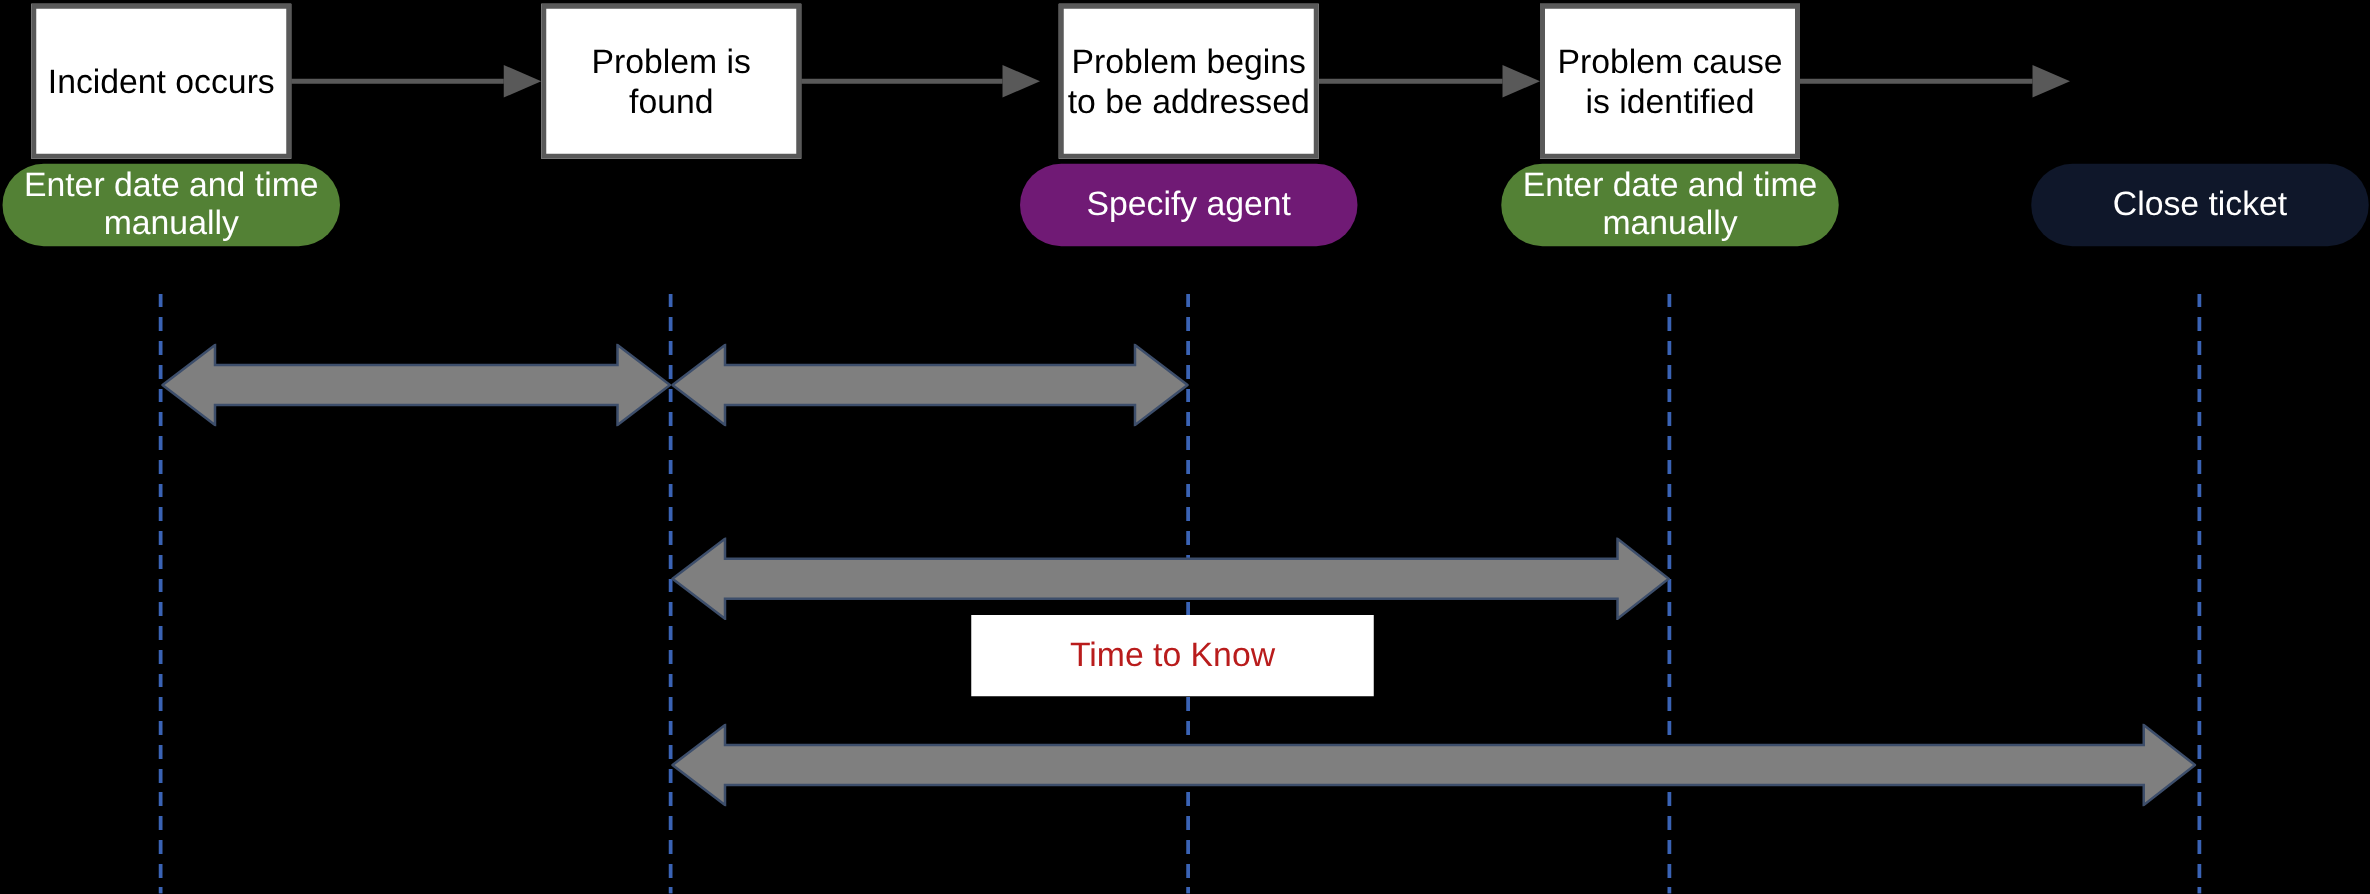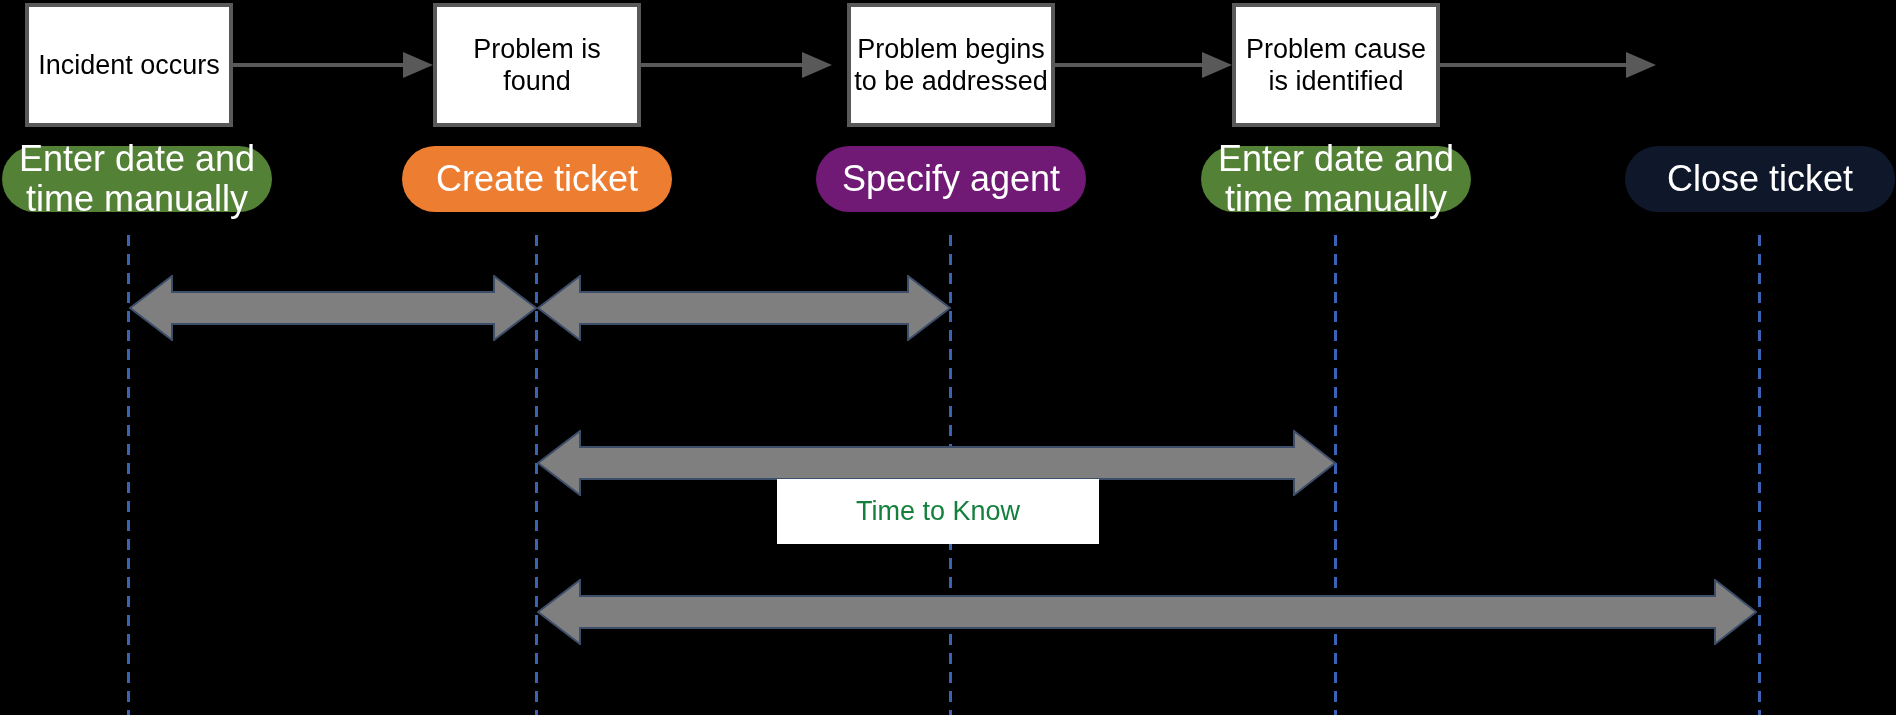--- a/index.html
+++ b/index.html
@@ -13,32 +13,32 @@
     display:flex;align-items:center;justify-content:center;text-align:center;
     font-size:27px;line-height:1.2;color:#000;padding:0 2px;
   }
   .connector-line{position:absolute;top:63px;height:4px;background:#595959;}
   .connector-head{
     position:absolute;top:52px;width:0;height:0;
     border-top:13px solid transparent;border-bottom:13px solid transparent;
     border-left:30px solid #595959;
   }
   .action-pill{
-    position:absolute;top:146px;width:270px;height:66px;border-radius:33px;
+    position:absolute;top:131px;width:270px;height:66px;border-radius:33px;
     display:flex;align-items:center;justify-content:center;text-align:center;
-    color:#fff;font-size:36px;line-height:1.1;padding:0 10px;box-sizing:border-box;
+    color:#fff;font-size:27px;line-height:1.1;padding:0 10px;box-sizing:border-box;
   }
   .timeline{position:absolute;top:235px;width:3px;height:480px;
     background:repeating-linear-gradient(to bottom,#3a63b5 0px,#3a63b5 11px,transparent 11px,transparent 19px);
   }
   .metric-arrow{position:absolute;height:66px;}
   .metric-label{
-    position:absolute;left:777px;top:479px;width:322px;height:65px;background:#ffffff;
+    position:absolute;left:777px;top:492px;width:322px;height:65px;background:#ffffff;
     display:flex;align-items:center;justify-content:center;
-    font-size:27px;color:#15803d;
+    font-size:27px;color:#b91c1c;
   }
 </style>
 </head>
 <body>
 
 <div class="canvas">
 
   <div class="stage-box" style="left: 25px; border-color: rgb(89, 89, 89);">Incident occurs</div>
   <div class="stage-box" style="left: 433px; border-color: rgb(89, 89, 89);">Problem is found</div>
   <div class="stage-box" style="left: 1232px; border-color: rgb(89, 89, 89);">Problem cause is identified</div>
@@ -47,21 +47,20 @@
   <div class="connector-line" style="left: 233px; width: 170px; background: rgb(89, 89, 89);"></div>
   <div class="connector-head" style="left: 403px; border-left-color: rgb(89, 89, 89);"></div>
   <div class="connector-line" style="left: 641px; width: 161px; background: rgb(89, 89, 89);"></div>
   <div class="connector-head" style="left: 802px; border-left-color: rgb(89, 89, 89);"></div>
   <div class="connector-line" style="left: 1055px; width: 147px; background: rgb(89, 89, 89);"></div>
   <div class="connector-head" style="left: 1202px; border-left-color: rgb(89, 89, 89);"></div>
   <div class="connector-line" style="left: 1440px; width: 186px; background: rgb(89, 89, 89);"></div>
   <div class="connector-head" style="left: 1626px; border-left-color: rgb(89, 89, 89);"></div>
 
   <div class="action-pill" style="left: 2px; background: rgb(83, 129, 53);">Enter date and time manually</div>
-  <div class="action-pill" style="left: 402px; background: rgb(237, 125, 49);">Create ticket</div>
   <div class="action-pill" style="left: 816px; background: #701a75;">Specify agent</div>
   <div class="action-pill" style="left: 1201px; background: rgb(83, 129, 53);">Enter date and time manually</div>
   <div class="action-pill" style="left: 1625px; background: #0f172a;">Close ticket</div>
 
   <div class="timeline" style="left:127px"></div>
   <div class="timeline" style="left:535px"></div>
   <div class="timeline" style="left:949px"></div>
   <div class="timeline" style="left:1334px"></div>
   <div class="timeline" style="left:1758px"></div>
 

